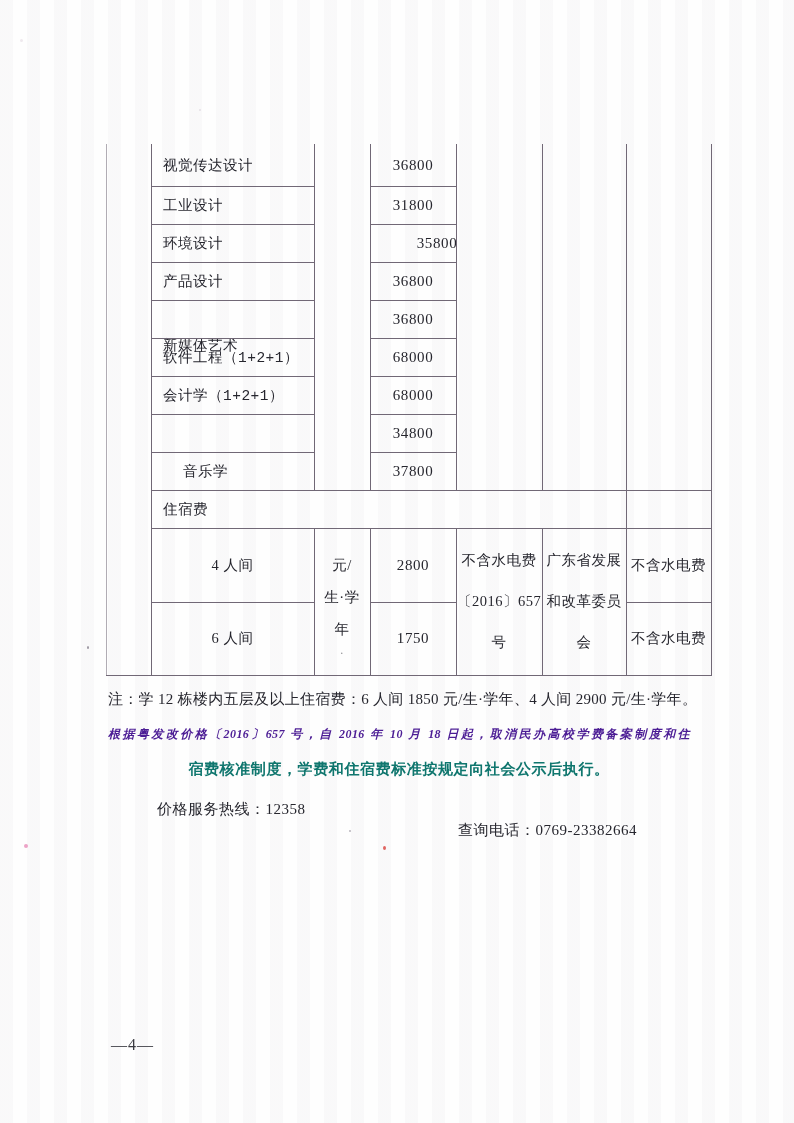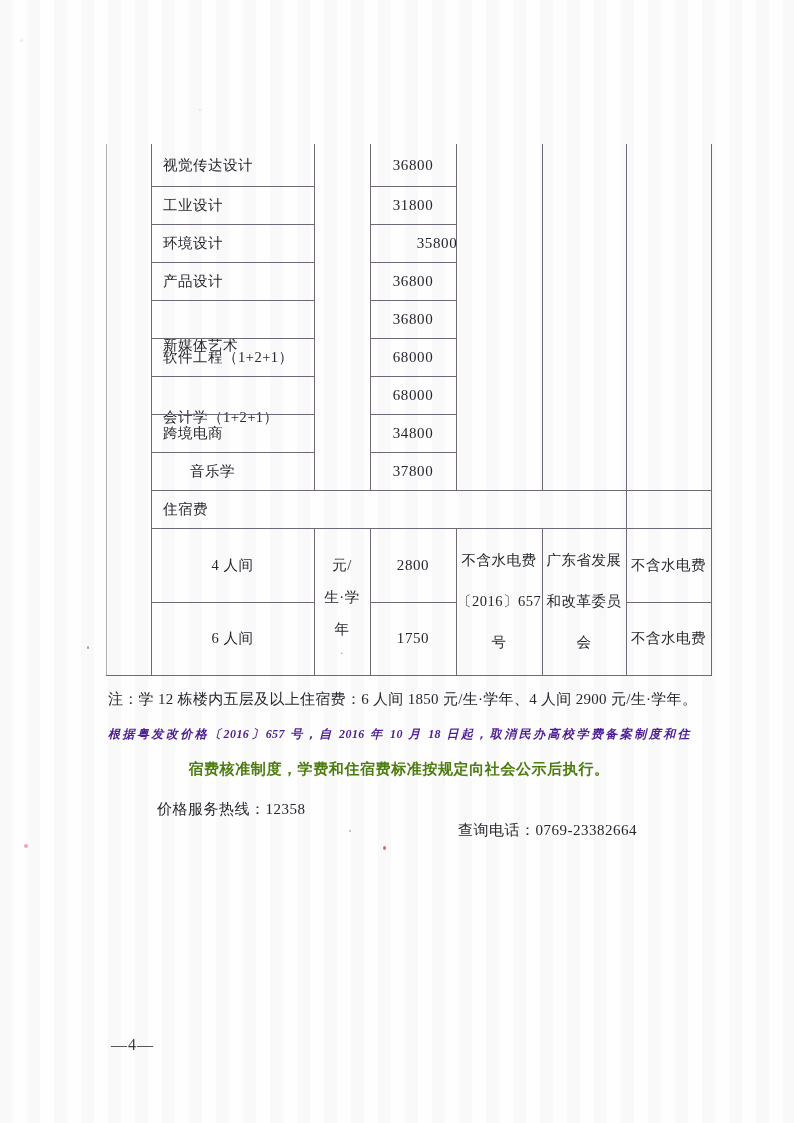--- a/index.html
+++ b/index.html
@@ -8,29 +8,29 @@
     background-color:#fefefe;
     background-image:repeating-linear-gradient(90deg, rgba(120,110,130,0.035) 0 13px, rgba(255,255,255,0) 13px 27px);
     font-family:"Liberation Serif","DejaVu Serif",serif;
     color:#26262e;
   }
   .page{position:absolute;left:0;top:0;width:794px;height:1123px;}
   .twrap{position:absolute;left:106px;top:144px;width:606px;height:532px;}
   .gl{position:absolute;background:#716876;}
   .gl.faint{opacity:.55;}
   .cell{position:absolute;display:flex;align-items:center;font-size:14.5px;letter-spacing:.5px;}
-  .cell.left{justify-content:flex-start;padding-left:12px;box-sizing:border-box;}
+  .cell.left{justify-content:flex-start;padding-left:12px;box-sizing:border-box;font-family:Liberation Mono, monospace;}
   .cell.center{justify-content:center;text-align:center;}
   .num{font-size:15px;letter-spacing:.6px;}
   .stack{flex-direction:column;line-height:32px;}
   .stack2{flex-direction:column;line-height:41px;}
   .dot4{opacity:.5;font-size:12px;line-height:10px;}
   .note{position:absolute;left:108px;top:690px;width:620px;font-size:15px;letter-spacing:.3px;font-family:Liberation Serif, serif;}
   .redline1{position:absolute;left:108px;top:726px;width:582px;font-size:12px;font-weight:bold;color:#4c1d95;text-align:justify;text-align-last:justify;letter-spacing:.4px;font-style:italic;}
-  .redline2{position:absolute;left:108px;top:760px;width:582px;font-size:15px;font-weight:bold;color:#4d7c0f;text-align:center;letter-spacing:.6px;}
+  .redline2{position:absolute;left:108px;top:760px;width:582px;font-size:15px;font-weight:bold;color:#0f766e;text-align:center;letter-spacing:.6px;}
   .hotline{position:absolute;left:157px;top:800px;font-size:15px;letter-spacing:.5px;}
   .inquiry{position:absolute;left:458px;top:821px;font-size:15px;letter-spacing:.5px;}
   .pagenum{position:absolute;left:111px;top:1036px;font-size:16px;color:#3a3a40;letter-spacing:1px;}
   .speck{position:absolute;border-radius:50%;}
 </style>
 </head>
 <body>
 
 <div class="page">
 
@@ -47,27 +47,26 @@
 
     <div class="cell left" style="left:45px;top:118px;width:163px;height:38px;">产品设计</div>
     <div class="cell center num" style="left:264px;top:118px;width:86px;height:38px;">36800</div>
 
     <div class="cell left" style="left:45px;top:156px;width:163px;height:38px;margin-top:26px;">新媒体艺术</div>
     <div class="cell center num" style="left:264px;top:156px;width:86px;height:38px;">36800</div>
 
     <div class="cell left" style="left:45px;top:194px;width:163px;height:38px;">软件工程（1+2+1）</div>
     <div class="cell center num" style="left:264px;top:194px;width:86px;height:38px;">68000</div>
 
-    <div class="cell left" style="left:45px;top:232px;width:163px;height:38px;margin-top:22px;">会计学（1+2+1）</div>
+    <div class="cell left" style="left:45px;top:232px;width:163px;height:38px;">会计学（1+2+1）</div>
     <div class="cell center num" style="left:264px;top:232px;width:86px;height:38px;">68000</div>
 
-    <div class="cell left" style="left:45px;top:270px;width:163px;height:38px;">跨境电商</div>
     <div class="cell center num" style="left:264px;top:270px;width:86px;height:38px;">34800</div>
 
-    <div class="cell left" style="left:48px;top:308px;width:163px;height:38px;padding-left:36px;">音乐学</div>
+    <div class="cell left" style="left:41px;top:308px;width:163px;height:38px;padding-left:36px;">音乐学</div>
     <div class="cell center num" style="left:264px;top:308px;width:86px;height:38px;">37800</div>
 
     <div class="cell left" style="left:45px;top:346px;width:475px;height:38px;">住宿费</div>
 
     <div class="cell center" style="left:45px;top:384px;width:163px;height:74px;">4 人间</div>
     <div class="cell center" style="left:45px;top:458px;width:163px;height:73px;">6 人间</div>
 
     <div class="cell center stack" style="left:208px;top:384px;width:56px;height:147px;">
       <span>元/</span>
       <span>生·学</span>

